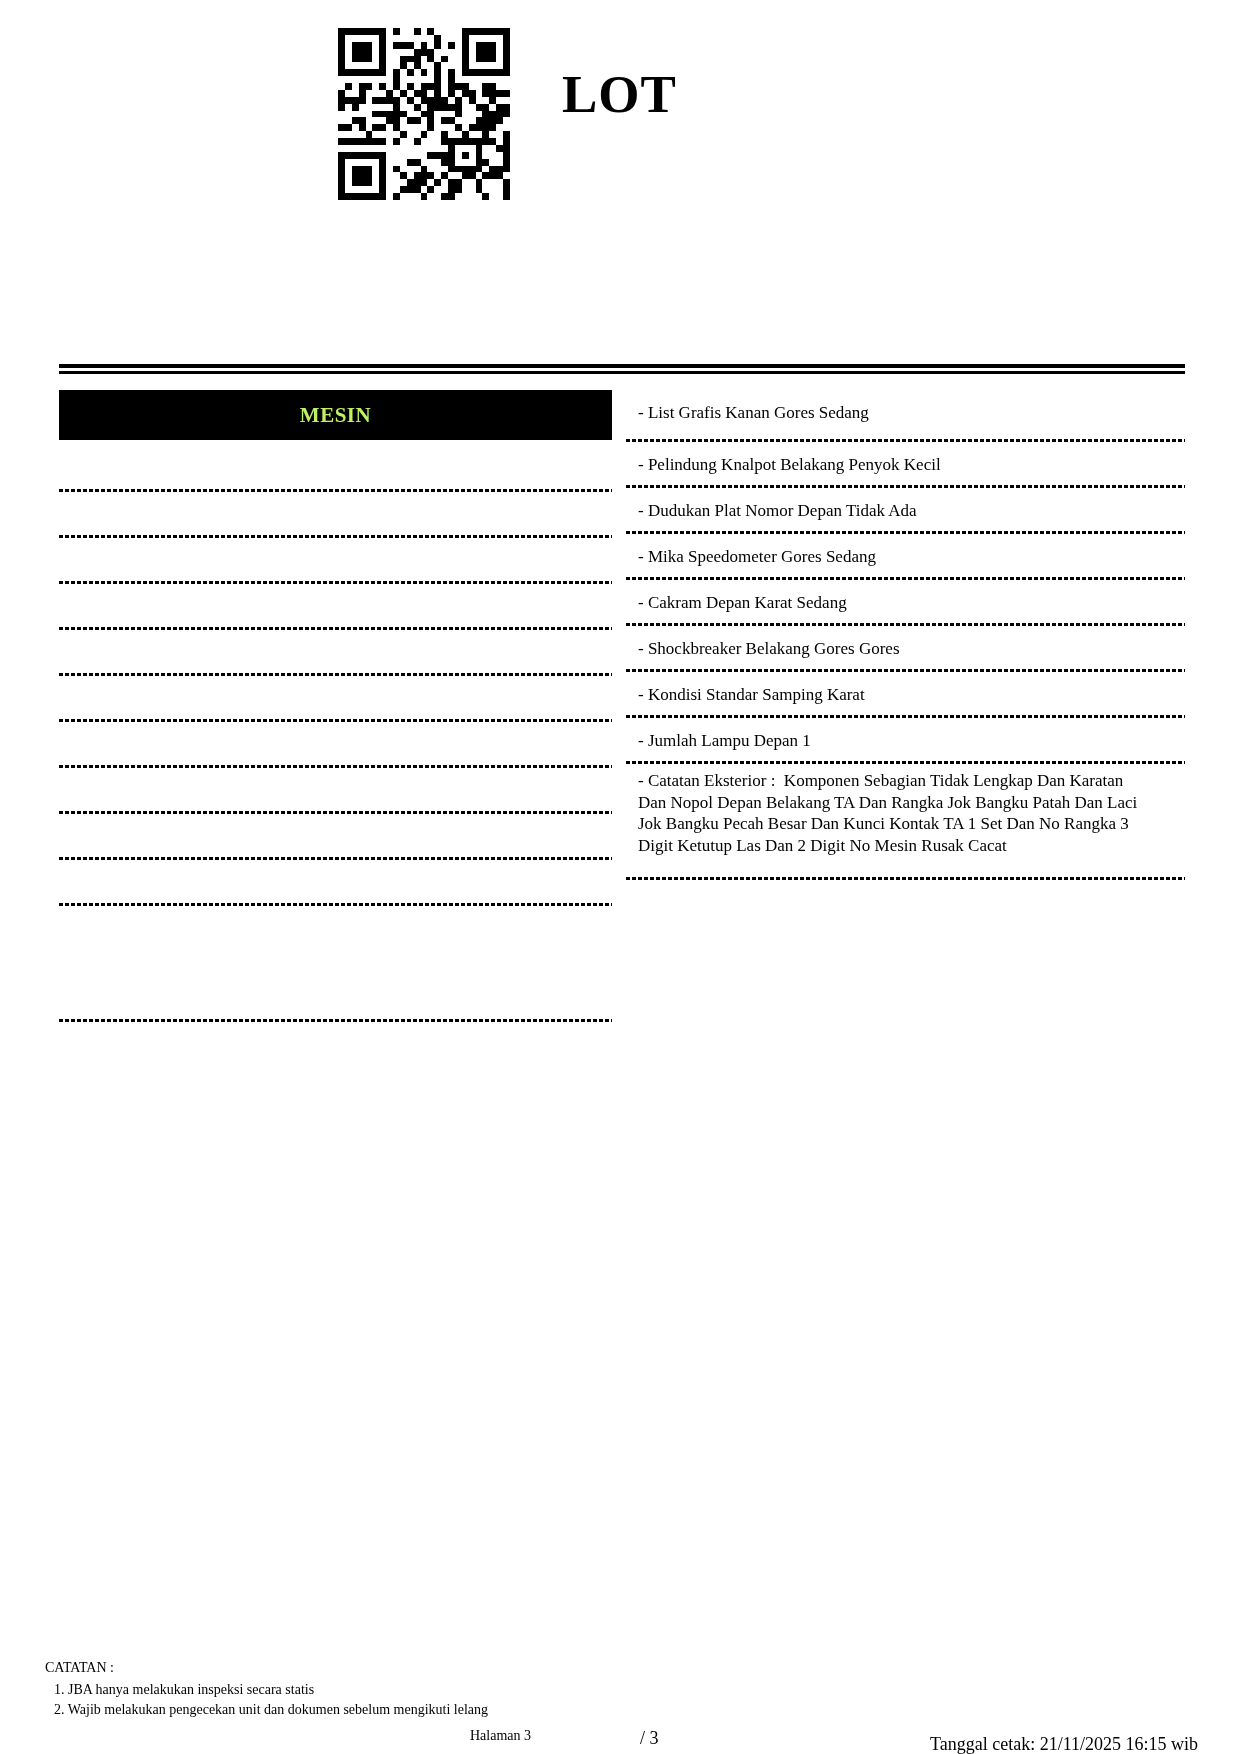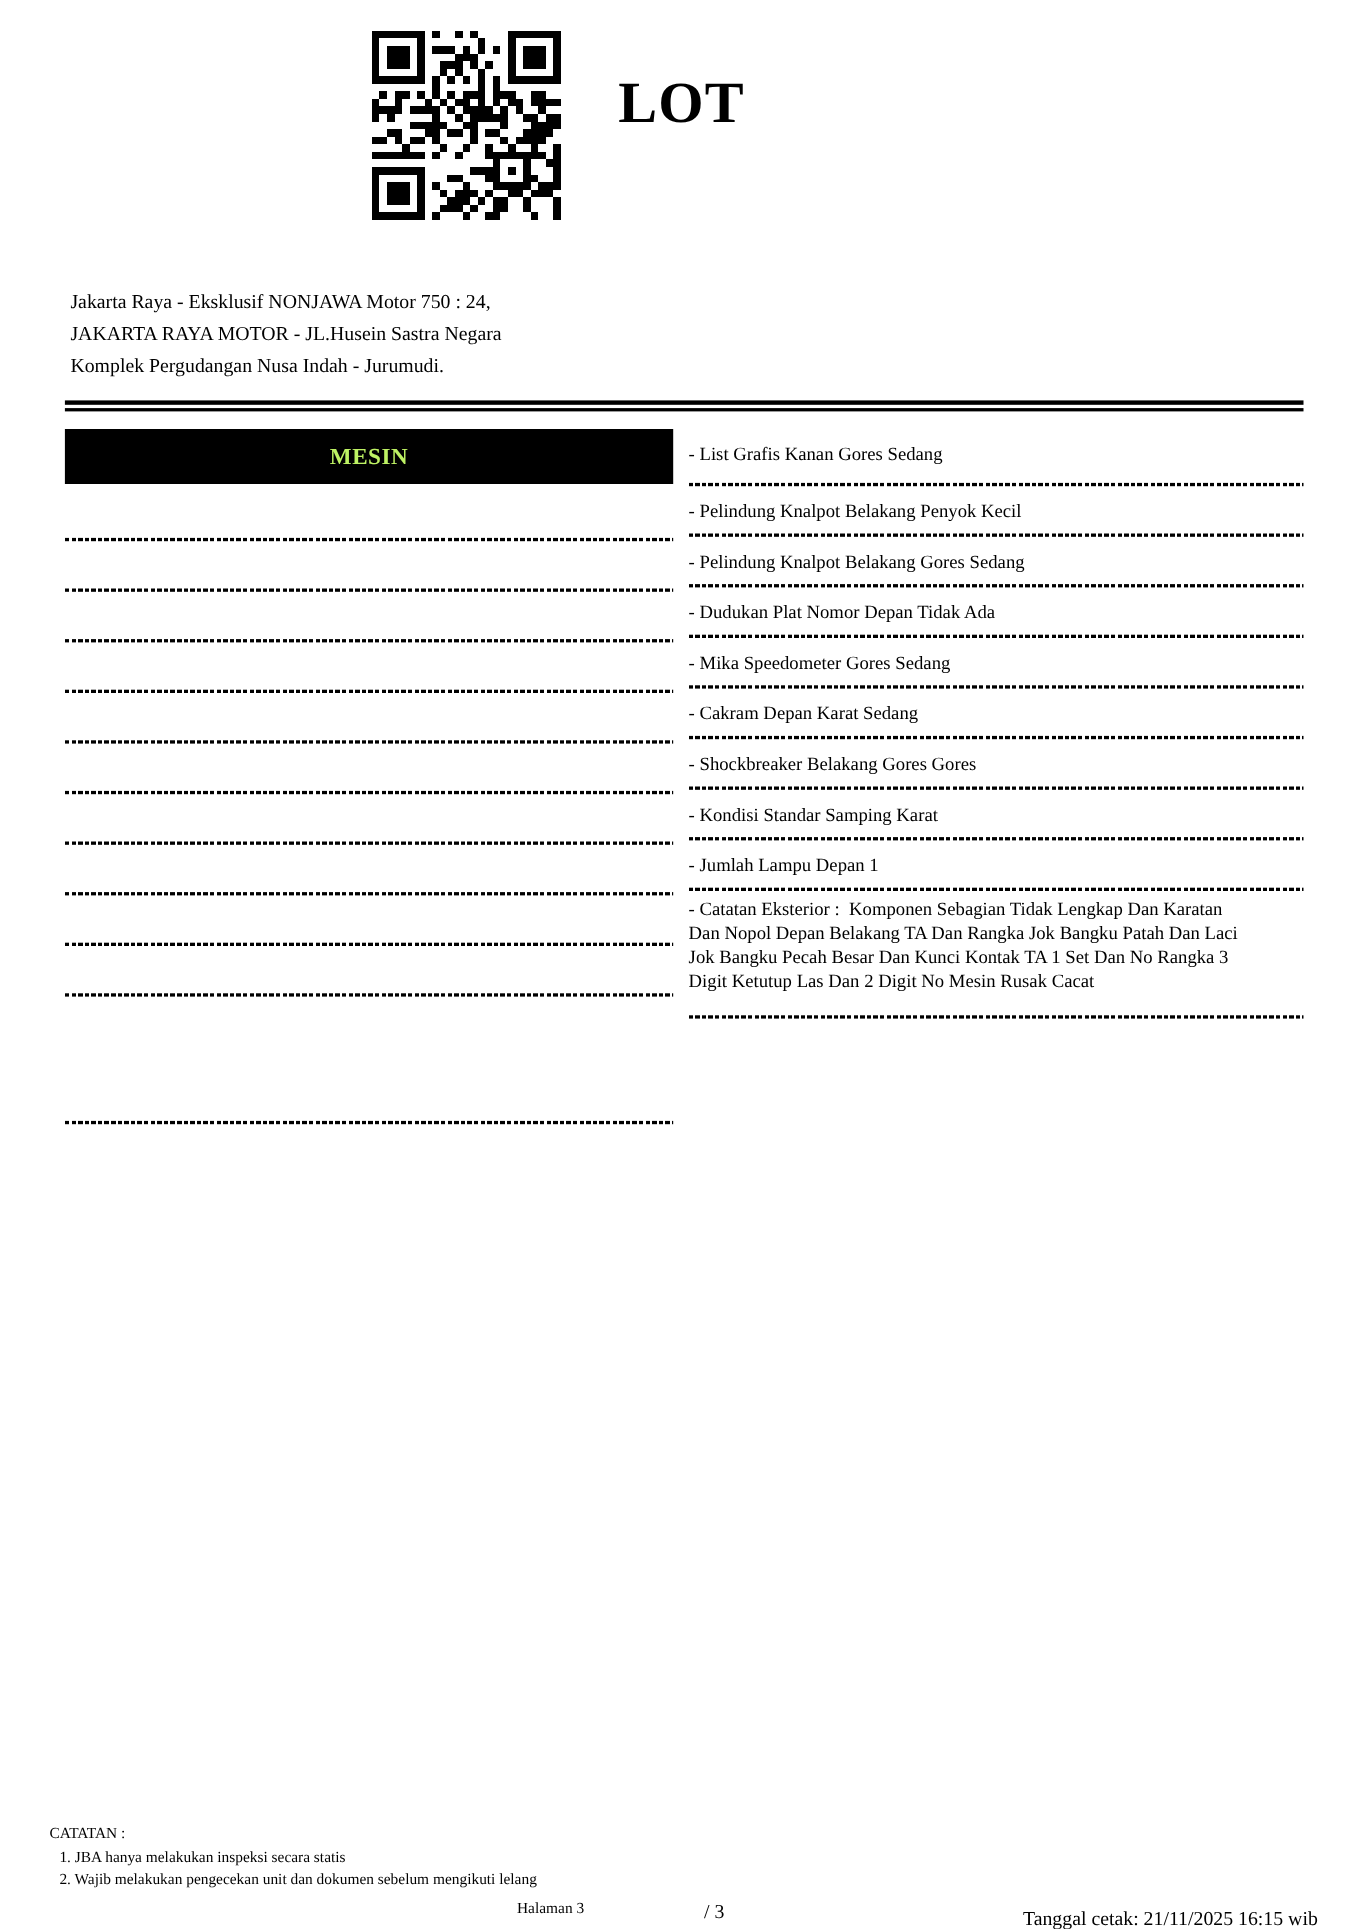--- a/index.html
+++ b/index.html
@@ -34,21 +34,21 @@
     font-weight:bold;font-size:21px;letter-spacing:0.5px;
   }
   .cell{position:relative;}
   .cell::after{
     content:"";position:absolute;left:0;right:0;bottom:0;height:3px;
     background:repeating-linear-gradient(90deg,#000 0 4px,transparent 4px 6px);
   }
   .h-first{height:52px;}
   .h-mid{height:46px;}
   .h-last{height:116px;}
-  .cell-text{display:block;padding-top:12px;font-size:17px;line-height:21px;}
+  .cell-text{display:block;padding-top:12px;font-size:17px;line-height:21px;margin-left:12px;}
   .cell-text.wrap{width:515px;padding-top:6px;line-height:21.6px;white-space:pre-wrap;}
   
   .catatan-title{position:absolute;left:45px;top:1660px;font-size:14px;}
   .note-1{position:absolute;left:54px;top:1682px;font-size:14px;}
   .note-2{position:absolute;left:54px;top:1702px;font-size:14px;}
   .page-label{position:absolute;left:470px;top:1728px;font-size:14px;}
   .page-total{position:absolute;left:640px;top:1728px;font-size:18px;}
   .print-date{position:absolute;right:42px;top:1734px;font-size:18px;}
 </style>
 </head>
@@ -361,25 +361,20 @@
       <rect x="8" y="24" width="1" height="1" fill="#000"></rect>
       <rect x="12" y="24" width="1" height="1" fill="#000"></rect>
       <rect x="15" y="24" width="1" height="1" fill="#000"></rect>
       <rect x="16" y="24" width="1" height="1" fill="#000"></rect>
       <rect x="21" y="24" width="1" height="1" fill="#000"></rect>
       <rect x="24" y="24" width="1" height="1" fill="#000"></rect>
     </svg>
 
   <div class="lot-label">LOT</div>
 
-  <div class="address">
-    <div>Jakarta Raya - Eksklusif NONJAWA Motor 750 : 24,</div>
-    <div>JAKARTA RAYA MOTOR - JL.Husein Sastra Negara</div>
-    <div>Komplek Pergudangan Nusa Indah - Jurumudi.</div>
-  </div>
 
   <div class="double-rule"></div>
 
   <div class="table">
     <div class="col">
       <div class="col-header">MESIN</div>
       <div class="cell h-first"></div>
       <div class="cell h-mid"></div>
       <div class="cell h-mid"></div>
       <div class="cell h-mid"></div>
@@ -390,23 +385,20 @@
       <div class="cell h-mid"></div>
       <div class="cell h-mid"></div>
       <div class="cell h-last"></div>
     </div>
     <div class="col col-right">
       <div class="cell h-first">
           <span class="cell-text">- List Grafis Kanan Gores Sedang</span>
         </div>
       <div class="cell h-mid">
           <span class="cell-text">- Pelindung Knalpot Belakang Penyok Kecil</span>
-        </div>
-      <div class="cell h-mid">
-          <span class="cell-text">- Pelindung Knalpot Belakang Gores Sedang</span>
         </div>
       <div class="cell h-mid">
           <span class="cell-text">- Dudukan Plat Nomor Depan Tidak Ada</span>
         </div>
       <div class="cell h-mid">
           <span class="cell-text">- Mika Speedometer Gores Sedang</span>
         </div>
       <div class="cell h-mid">
           <span class="cell-text">- Cakram Depan Karat Sedang</span>
         </div>

